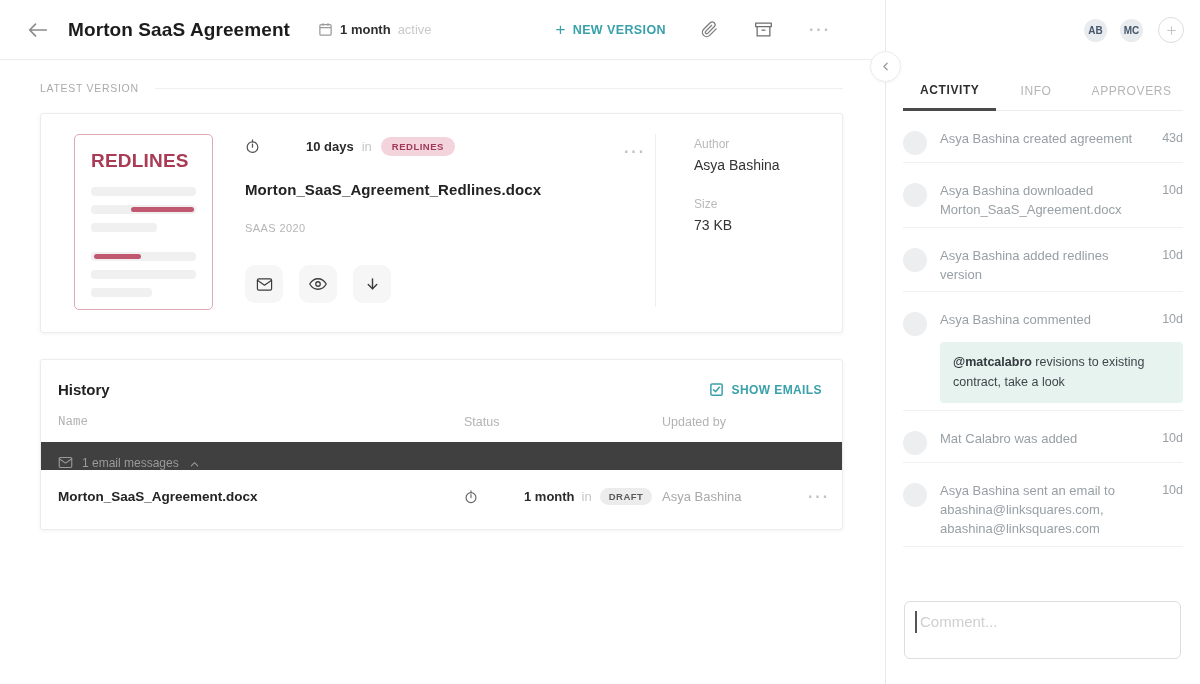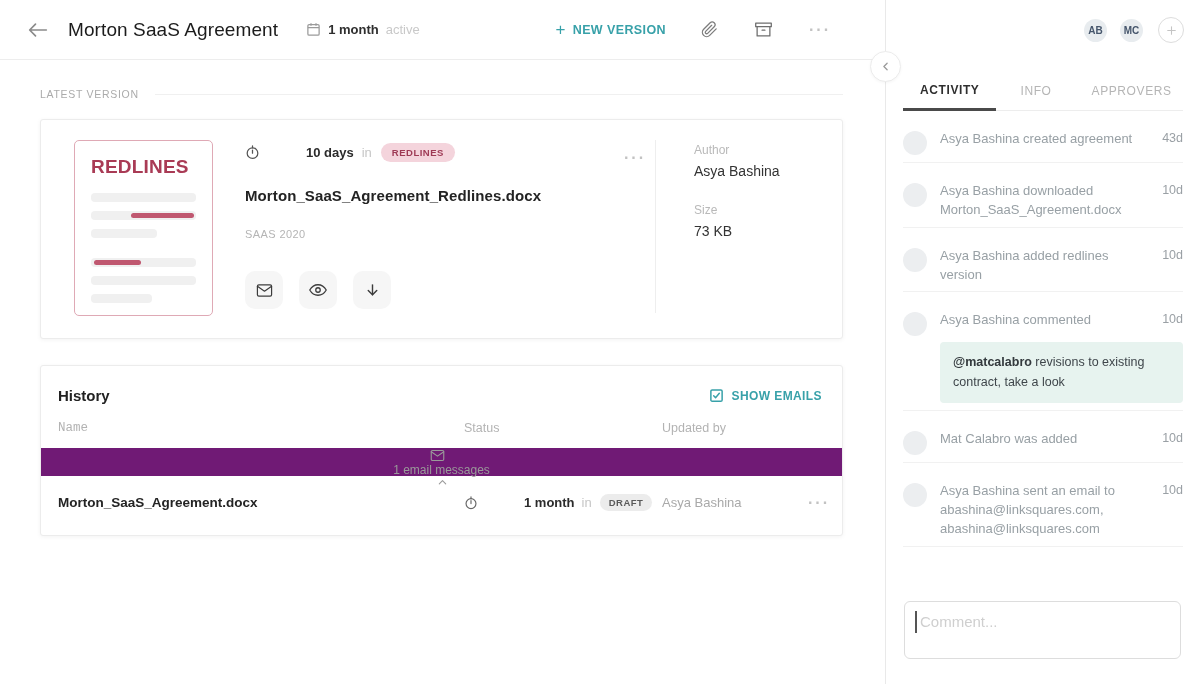--- a/index.html
+++ b/index.html
@@ -3,33 +3,33 @@
 <meta charset="utf-8">
 <style>
   * { margin:0; padding:0; box-sizing:border-box; }
   html,body { width:1200px; height:684px; background:#fff; font-family:"Liberation Sans", sans-serif; overflow:hidden; }
   .app { display:flex; width:1200px; height:684px; }
 
   
   .main { width:885px; display:flex; flex-direction:column; }
   .header { height:60px; border-bottom:1px solid #ededed; display:flex; align-items:center; padding:0 52px 0 24px; flex-shrink:0; }
   .back-btn { background:none; border:none; cursor:pointer; display:flex; align-items:center; padding:4px; }
-  .page-title { font-size:19px; font-weight:normal; color:#1c1c1c; margin-left:16px; letter-spacing:0.1px;text-align:center; }
+  .page-title { font-size:19px; font-weight:bold; color:#1c1c1c; margin-left:16px; letter-spacing:0.1px;text-align:center; }
   .term { margin-left:28px; display:flex; align-items:center; font-size:13px; }
   .term svg { margin-right:7px; }
   .term-duration { font-weight:bold; color:#2e2e2e; }
   .term-status { color:#c9c9c9; margin-left:7px; }
   .header-actions { margin-left:auto; display:flex; align-items:center; gap:33px; }
   .new-version-btn { display:flex; align-items:center; gap:7px; background:none; border:none; cursor:pointer; color:#38a1a9; font-family:inherit; font-size:12.5px; font-weight:bold; letter-spacing:0.4px; }
   .plus-glyph { font-size:17px; font-weight:normal; line-height:1; }
   .hdr-icon-btn { background:none; border:none; cursor:pointer; display:flex; align-items:center; padding:2px; }
   .more-dots { color:#c2c2c2; font-size:16px; font-weight:bold; letter-spacing:2px; line-height:1; }
 
   .content { padding:20px 42px 0 40px; flex:1; }
-  .section-label-row { display:flex; align-items:center; gap:16px; margin-top:8px; }
+  .section-label-row { display:flex; align-items:center; gap:16px; margin-top:2px; }
   .section-label { font-size:10.5px; letter-spacing:0.7px; color:#ababab; }
   .section-rule { flex:1; height:1px; background:#f0f0f0; }
 
   .card { background:#fff; border:1px solid #ececec; border-radius:3px; box-shadow:0 1px 4px rgba(0,0,0,0.05); }
 
   
   .version-card { margin-top:19px; height:220px; display:flex; position:relative; }
   .thumb { width:139px; height:176px; margin:20px 32px 0 33px; border:1px solid #dfa9b5; border-radius:5px; padding:15px 16px; background:#fff; flex-shrink:0; }
   .thumb-title { color:#a93b55; font-size:19px; font-weight:bold; letter-spacing:0.2px; }
   .thumb-bars { margin-top:15px; display:flex; flex-direction:column; gap:9px; }
@@ -57,21 +57,21 @@
 
   
   .history-card { margin-top:26px; padding-bottom:6px; }
   .history-header { display:flex; align-items:center; padding:21px 20px 17px 17px; }
   .history-title { font-size:15px; font-weight:bold; color:#222; }
   .show-emails { margin-left:auto; display:flex; align-items:center; gap:8px; background:none; border:none; cursor:pointer; color:#38a1a9; font-family:inherit; font-size:12px; font-weight:bold; letter-spacing:0.4px; }
   .history-cols { display:flex; padding:0 20px 13px 17px; color:#b3b3b3; font-size:12.5px; }
   .col-name { flex:1;font-family:Liberation Mono, monospace; }
   .col-status { width:198px; }
   .col-updated { width:160px; }
-  .email-band { background:#701a75; height:28px; display:flex; align-items:center; padding:0 17px; color:#9a9a9a; font-size:12px; cursor:pointer;flex-direction:column; }
+  .email-band { background:#404040; height:28px; display:flex; align-items:flex-end; padding:0 17px; color:#9a9a9a; font-size:12px; cursor:pointer; }
   .email-band svg { margin-right:9px; }
   .email-band .chev { margin-left:10px; display:flex; }
   .history-row { display:flex; align-items:center; padding:18px 12px 18px 17px; }
   .row-name { flex:1; font-size:13.5px; font-weight:bold; color:#242424; }
   .row-status { width:198px; display:flex; align-items:center; font-size:13px; }
   .row-status .prep { margin:0 8px 0 7px; }
   .row-updated { width:120px; color:#a9a9a9; font-size:13px; }
   .row-more { width:48px; text-align:right; background:none; border:none; cursor:pointer; }
 
   

